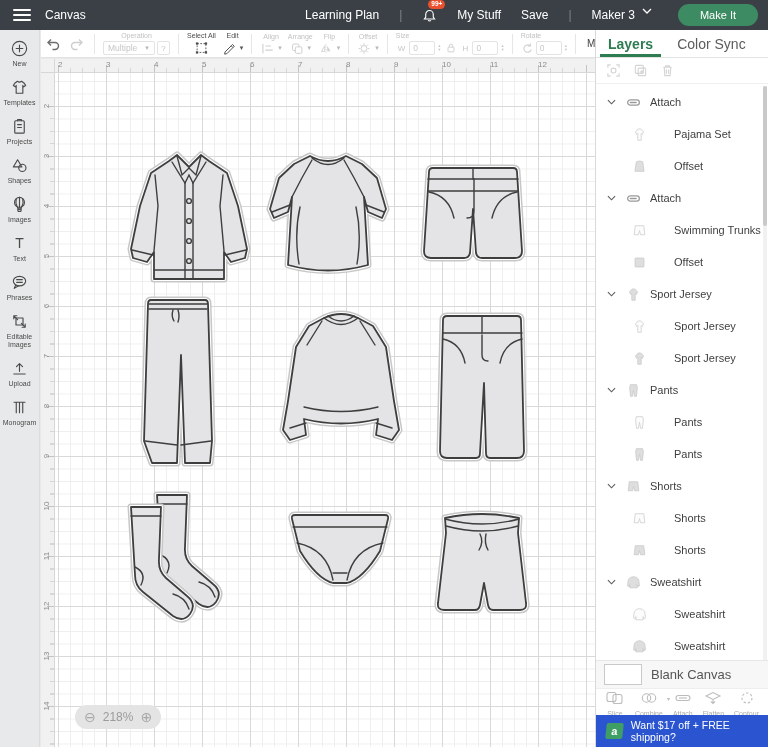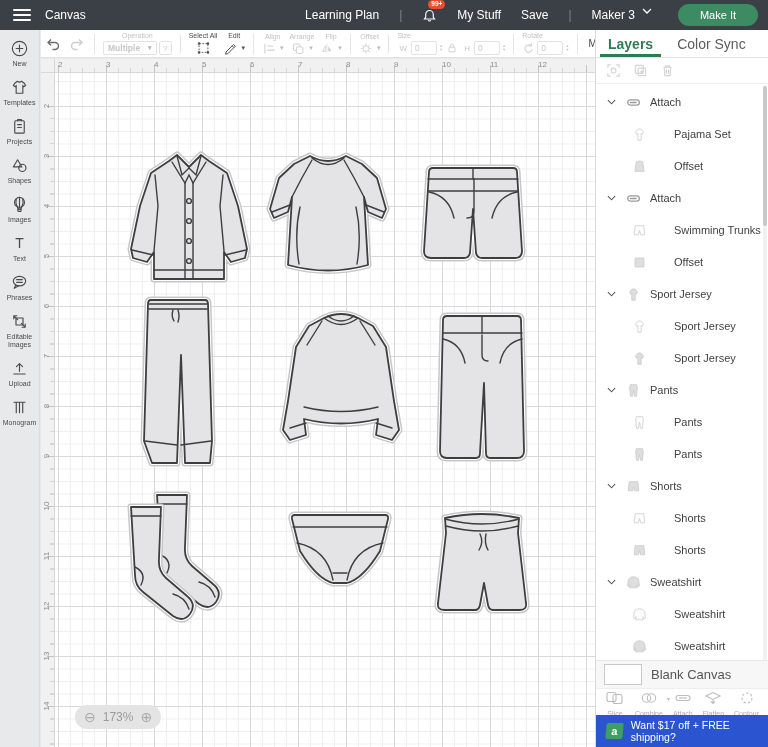--- a/index.html
+++ b/index.html
@@ -28,21 +28,21 @@
   .t-glyph{font-size:14px;color:#4a4a4a;}
 
   
   #toolbar{position:absolute;top:30px;left:41px;width:554px;height:28px;background:#fff;border-bottom:1px solid #e2e2e2;display:flex;align-items:center;z-index:25;}
   .tb-sep{width:1px;height:20px;background:#e6e6e6;margin:0 5px;flex:none;}
   .tb-group{display:flex;flex-direction:column;align-items:center;justify-content:flex-start;padding:1px 3px;flex:none;}
   .tb-label{font-size:7px;color:#c2c2c2;line-height:1;margin-bottom:2px;white-space:nowrap;}
   .tb-label.dark{color:#4c4c4c;}
   .tb-row{display:flex;align-items:center;gap:2px;}
   .tb-btn{display:flex;align-items:center;justify-content:center;cursor:pointer;padding:0 4px;}
-  .tb-select{border:1px solid #e3e3e3;border-radius:2px;font-size:8.5px;color:#c6c6c6;padding:1px 4px;display:flex;align-items:center;gap:6px;min-width:52px;height:14px;font-weight:bold;}
+  .tb-select{border:1px solid #e3e3e3;border-radius:2px;font-size:8.5px;color:#c6c6c6;padding:1px 4px;display:flex;align-items:center;gap:6px;min-width:52px;height:14px;}
   .qbox{border:1px solid #e3e3e3;border-radius:2px;font-size:8px;color:#c6c6c6;width:13px;height:14px;display:flex;align-items:center;justify-content:center;}
   .tb-input{border:1px solid #e3e3e3;border-radius:2px;width:26px;height:14px;font-size:8.5px;color:#c9c9c9;font-family:"Liberation Sans",sans-serif;padding-left:3px;}
   .stepper{display:flex;flex-direction:column;font-size:4.5px;color:#c9c9c9;line-height:1;margin-left:1px;}
   .wh-label{font-size:8px;color:#c6c6c6;margin:0 2px;}
   .caret{font-size:7px;color:#b9b9b9;margin-left:2px;}
   .caret.dark{color:#555;}
   #more-btn{font-size:10px;color:#3f3f3f;display:flex;align-items:center;gap:3px;cursor:pointer;padding:0 6px;white-space:nowrap;}
   .tico{display:block;}
 
   
@@ -511,21 +511,21 @@
         </defs>
       <use href="#tk" class="off"></use>
         <use href="#tk" class="gap"></use>
         <use href="#tk" class="main"></use>
       <path class="d" d="M14,10 Q51,20 88,10 M15,17 Q51,27 87,17"></path>
       <path class="d" d="M49,25 q4,8 -1,16 M55,25 q-2,9 2,16"></path>
     </svg>
 
     <div id="zoom-pill">
       <span class="zbtn">⊖</span>
-      <span>173%</span>
+      <span>218%</span>
       <span class="zbtn">⊕</span>
     </div>
   </div>
 </div>
 
 <div id="panel">
   <div id="panel-tabs">
     <div class="ptab active">Layers</div>
     <div class="ptab">Color Sync</div>
   </div>

